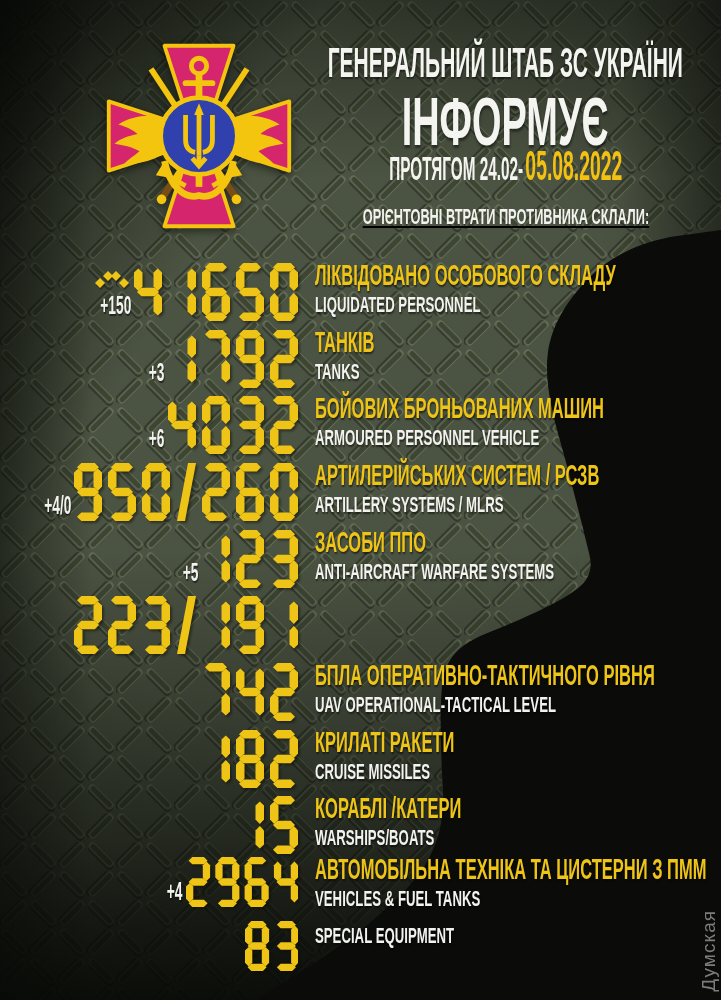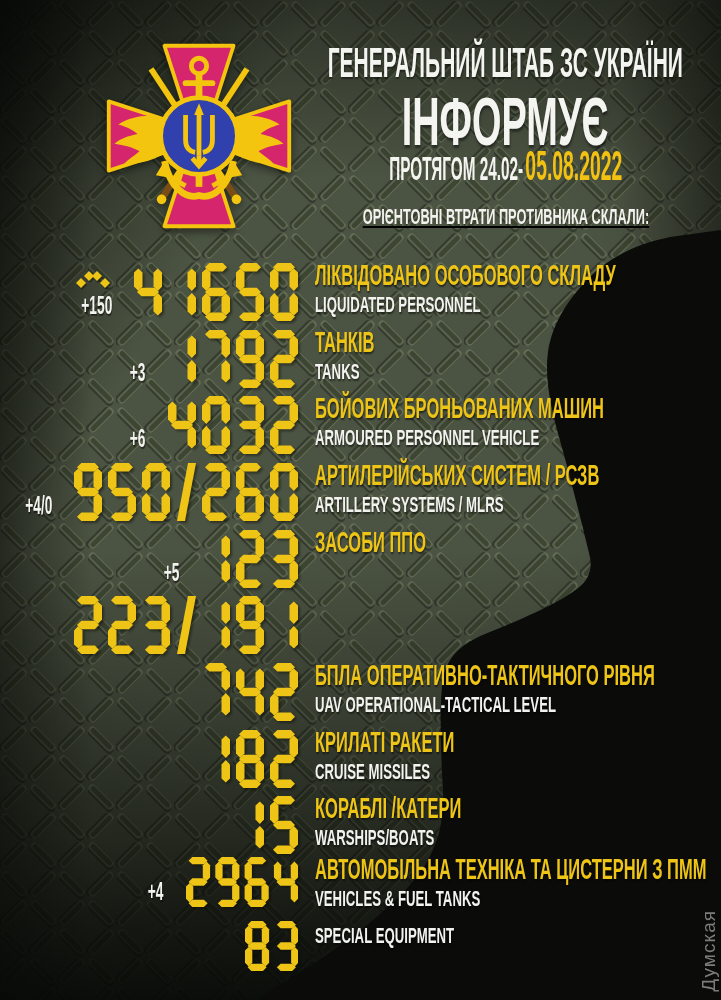--- a/index.html
+++ b/index.html
@@ -27,21 +27,21 @@
       text-shadow:1px 2px 2px rgba(0,0,0,.45);line-height:1;}
   .t2{top:87px;} .t2 .cond{font-size:69px;font-weight:700;color:#f4f4f0;transform:scaleX(.55);
       text-shadow:1px 3px 3px rgba(0,0,0,.45);line-height:1;}
   .t3{top:144px;}
   .dateline{display:flex;align-items:baseline;gap:5px;transform:scaleX(.45);transform-origin:center top;}
   .period-prefix{font-size:34px;font-weight:700;color:#f4f4f0;line-height:1;white-space:nowrap;}
   .period-date{font-size:43px;font-weight:700;color:#f2c112;line-height:1;white-space:nowrap;}
   .t4{top:206px;text-decoration:underline;} .t4 .cond{font-size:22px;font-weight:700;color:#f2f2ee;transform:scaleX(.58);line-height:1;}
   main{position:absolute;inset:0;z-index:4;}
   .row{position:absolute;left:0;width:721px;}
-  .numwrap{position:absolute;right:423px;bottom:0;display:flex;gap:22px;align-items:flex-end;text-align:right;}
+  .numwrap{position:absolute;right:423px;bottom:0;display:flex;gap:3px;align-items:flex-end;text-align:right;}
   .incwrap{display:flex;flex-direction:column;align-items:flex-end;margin-bottom:3px;}
   .tilde{margin-right:2px;margin-bottom:2px;filter:drop-shadow(1px 2px 0 rgba(10,10,5,.4));}
   .inc{font-size:25px;font-weight:700;color:#f2f2ee;line-height:1;display:inline-block;
        transform:scaleX(.55);transform-origin:right bottom;white-space:nowrap;
        text-shadow:1px 2px 1px rgba(0,0,0,.5);}
   .segnum svg{display:block;filter:drop-shadow(2px 2px 1px rgba(10,10,5,.45));}
   .labels{position:absolute;left:315px;top:0;}
   .ua{margin-top:-3px;height:30px;}
   .ua-t{font-size:30px;font-weight:700;color:#eec516;line-height:1;display:inline-block;
         transform:scaleX(.55);transform-origin:left top;white-space:nowrap;
@@ -372,20 +372,21 @@
                 <polygon points="23.8,5.4 28.0,9.6 28.0,23.6 23.8,27.9 19.5,23.6 19.5,9.6"></polygon>
                 <polygon points="23.8,30.1 28.0,34.4 28.0,48.4 23.8,52.6 19.5,48.4 19.5,34.4"></polygon>
                 <polygon points="3.0,53.8 7.3,49.5 20.8,49.5 25.0,53.8 20.8,58.0 7.3,58.0"></polygon>
                 <polygon points="3.0,29.0 7.3,24.8 20.8,24.8 25.0,29.0 20.8,33.3 7.3,33.3"></polygon>
               </g>
             </svg>
           </div>
     </div>
     <div class="labels">
       <div class="ua"><span class="ua-t">ЗАСОБИ ППО</span></div>
+      <div class="en"><span class="en-t">ANTI-AIRCRAFT WARFARE SYSTEMS</span></div>
     </div>
   </div>
       <div class="row" style="top: 596px; height: 58px;">
     <div class="numwrap">
       <div class="incwrap">
         
         
       </div>
       <div class="segnum">
             <svg width="224" height="58" fill="#eec516">

